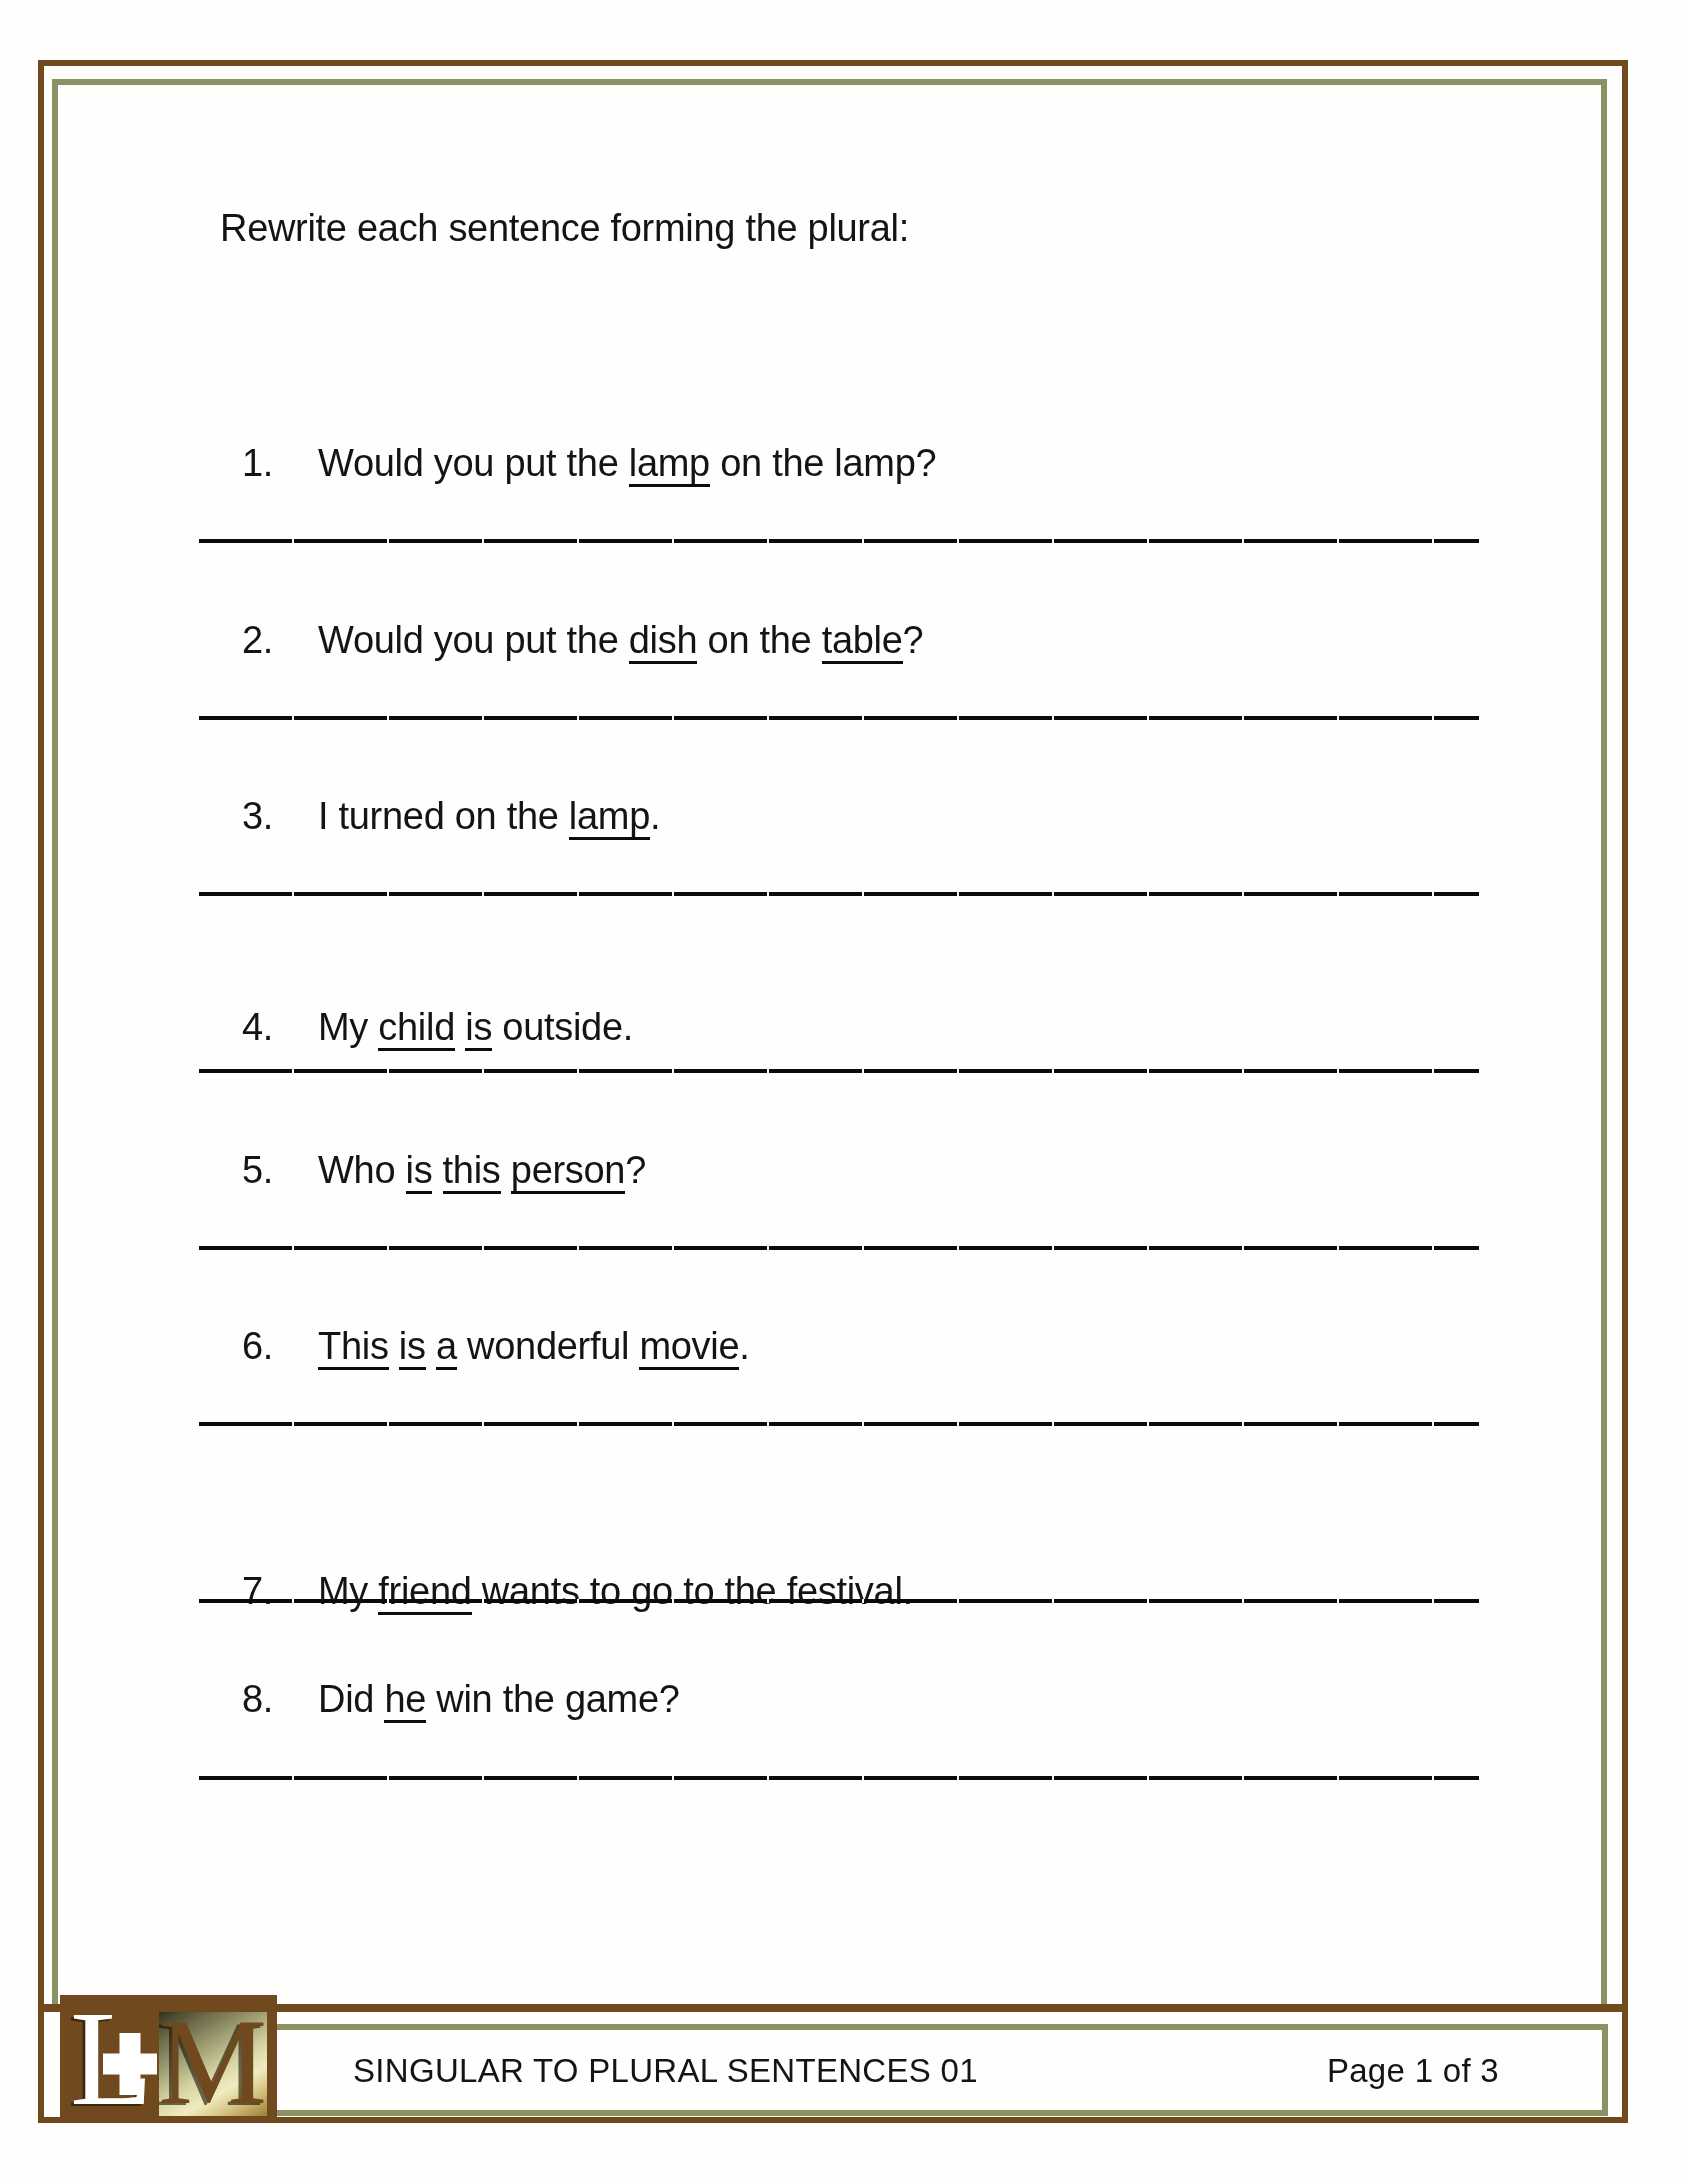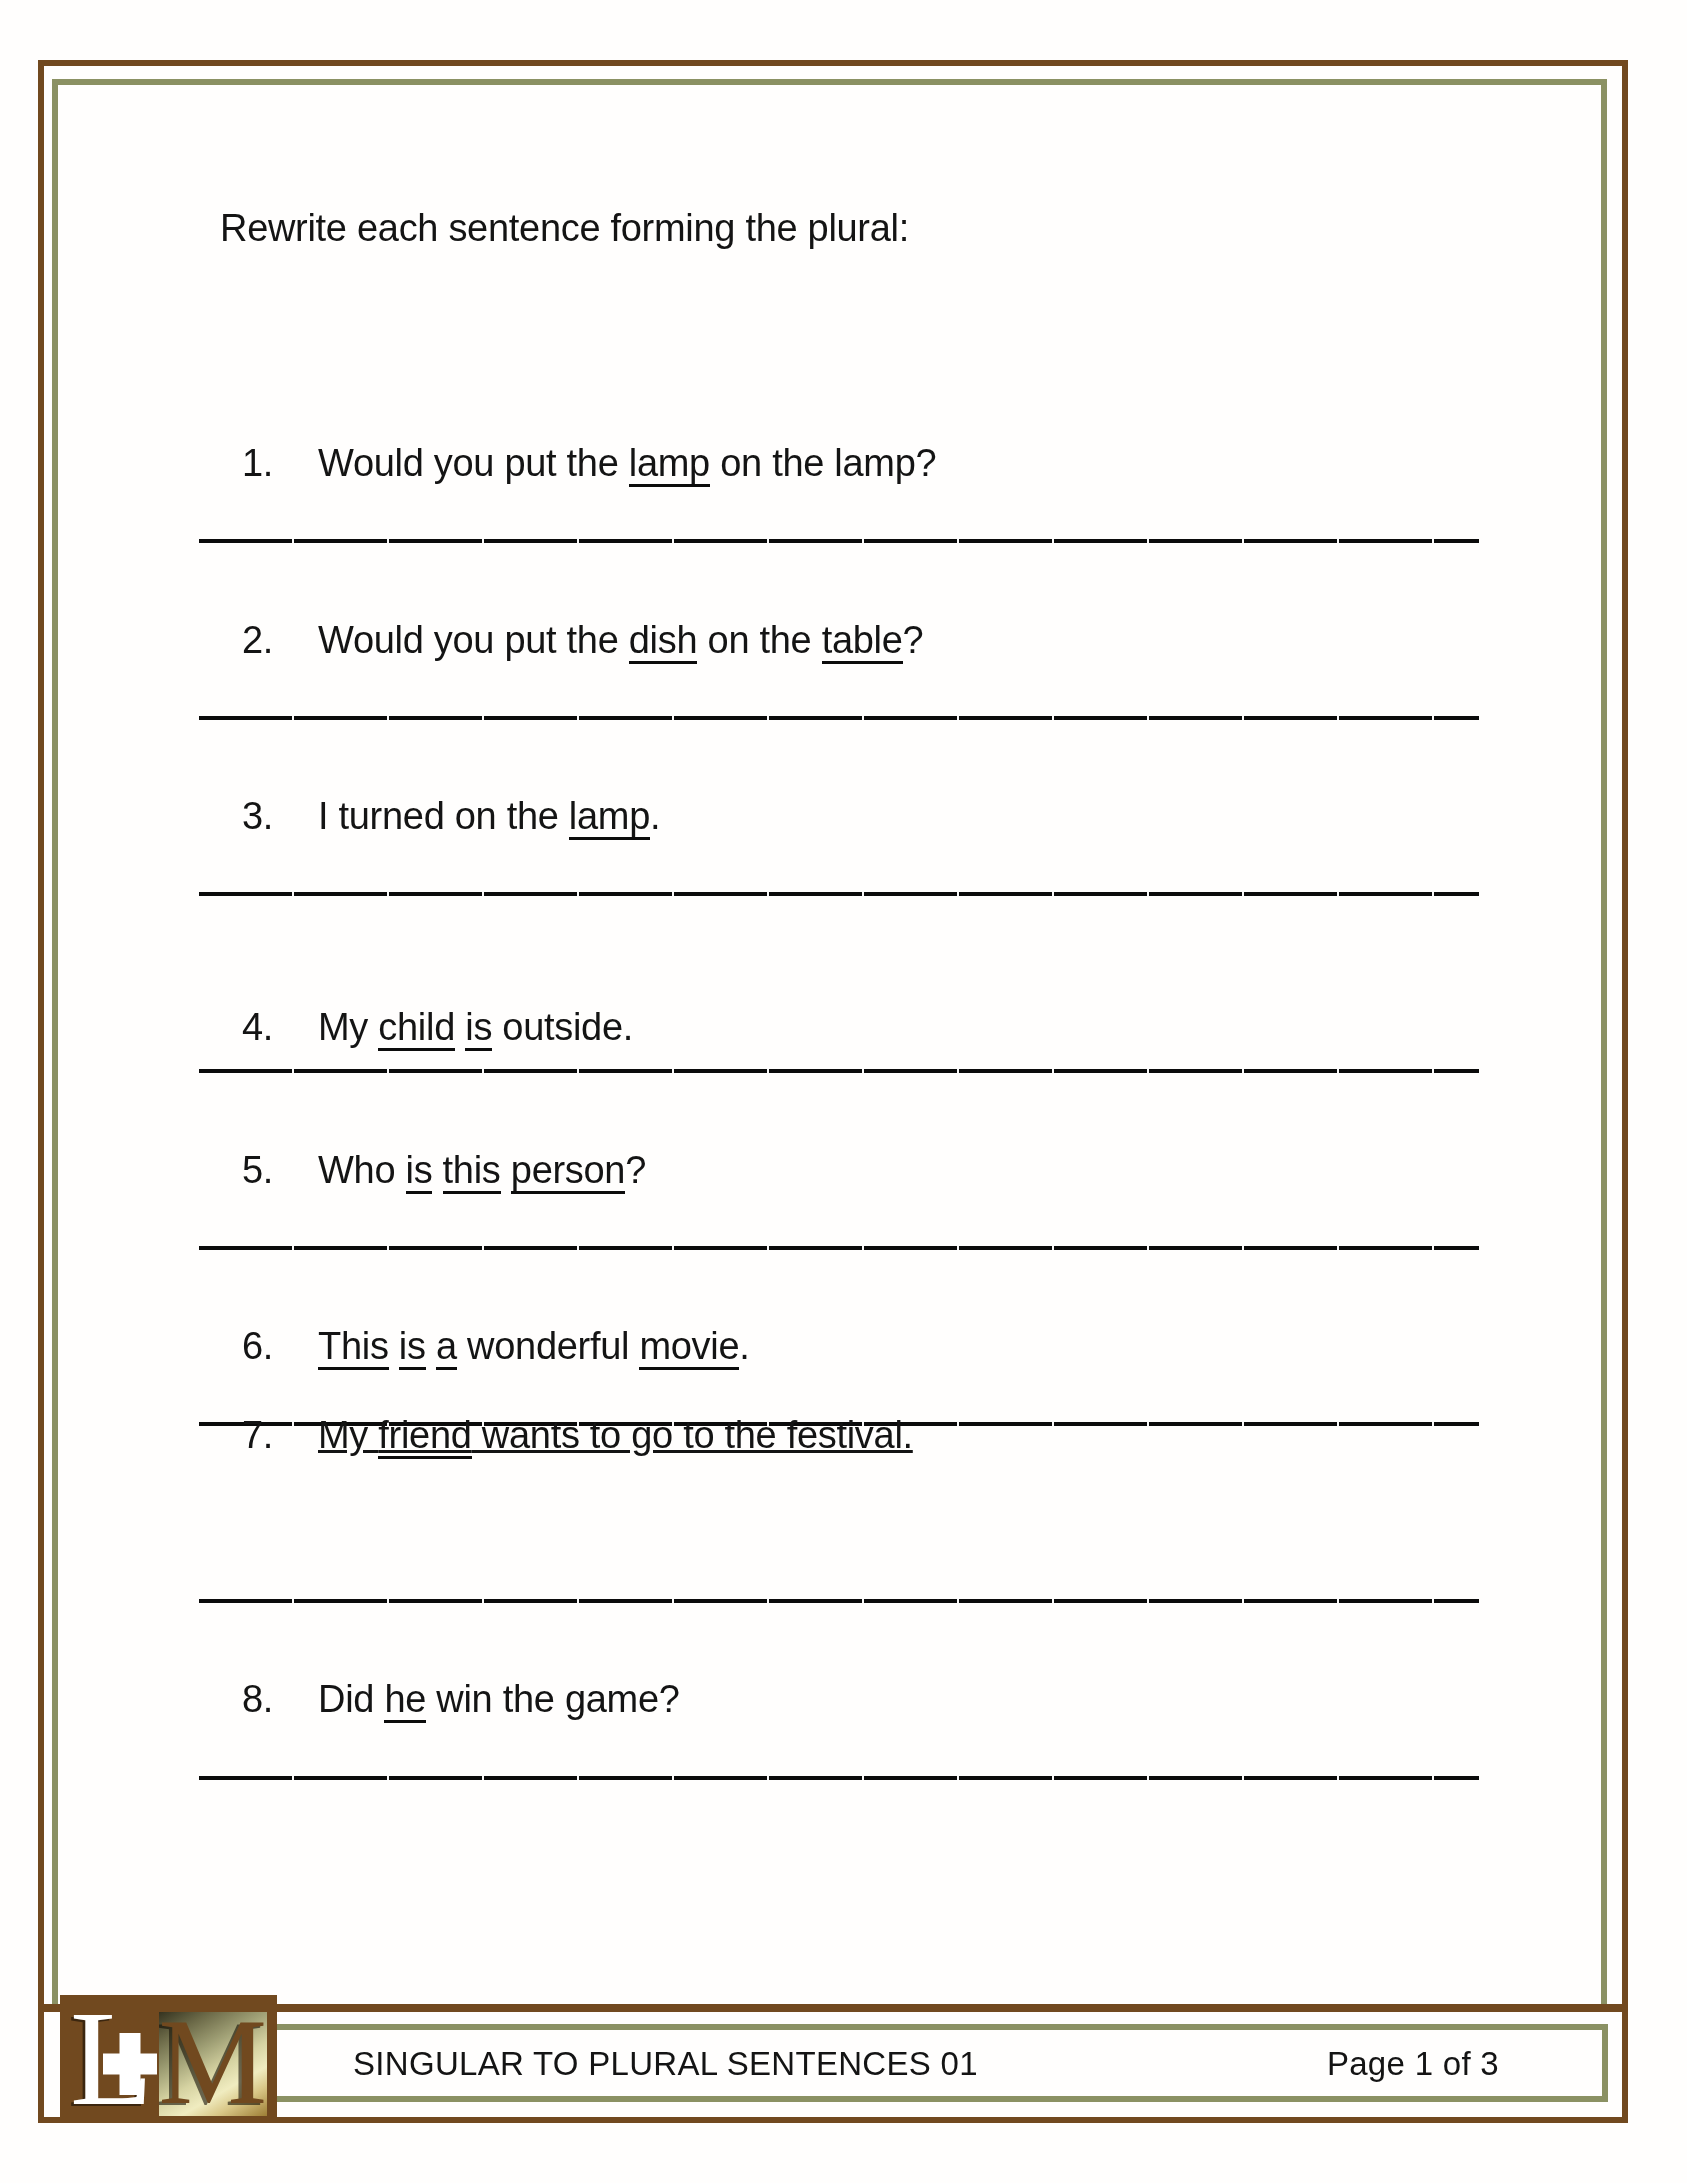--- a/index.html
+++ b/index.html
@@ -36,21 +36,21 @@
   .answer-line{
     position:absolute;left:199px;width:1280px;height:4px;
     background:repeating-linear-gradient(90deg,#0b0b0b 0 93px,#fbfbfb 93px 95px);
   }
   
   .footer-band{
     position:absolute;left:44px;top:2004px;width:1578px;height:8px;
     background:var(--brown);
   }
   .footer-bar{
-    position:absolute;left:66px;top:2024px;width:1542px;height:78px;
+    position:absolute;left:66px;top:2024px;width:1542px;height:92px;
     border:6.6px solid var(--olive);background:#fffefd;box-sizing:border-box;
     display:flex;align-items:center;justify-content:space-between;
     padding:0 103px 0 281px;
   }
   .footer-title,.page-num{font-size:33px;line-height:1;letter-spacing:0.3px;white-space:nowrap;}
   
   .logo{
     position:absolute;left:60px;top:1995px;width:217px;height:128px;
     background:var(--brown);
   }
@@ -102,21 +102,21 @@
       <div class="doc-text item" style="top: 621px;"><span class="num">2.</span><span><span>Would you put the </span><span class="u">dish</span><span> on the </span><span class="u">table</span><span>?</span></span></div>
       <div class="answer-line" style="top: 716px;"></div>
       <div class="doc-text item" style="top: 797px;"><span class="num">3.</span><span><span>I turned on the </span><span class="u">lamp</span><span>.</span></span></div>
       <div class="answer-line" style="top: 892px;"></div>
       <div class="doc-text item" style="top: 1008px;"><span class="num">4.</span><span><span>My </span><span class="u">child</span><span> </span><span class="u">is</span><span> outside.</span></span></div>
       <div class="answer-line" style="top: 1069px;"></div>
       <div class="doc-text item" style="top: 1151px;"><span class="num">5.</span><span><span>Who </span><span class="u">is</span><span> </span><span class="u">this</span><span> </span><span class="u">person</span><span>?</span></span></div>
       <div class="answer-line" style="top: 1246px;"></div>
       <div class="doc-text item" style="top: 1327px;"><span class="num">6.</span><span><span class="u">This</span><span> </span><span class="u">is</span><span> </span><span class="u">a</span><span> wonderful </span><span class="u">movie</span><span>.</span></span></div>
       <div class="answer-line" style="top: 1422px;"></div>
-      <div class="doc-text item" style="top: 1416px; text-decoration: underline;"><span class="num">7.</span><span><span>My </span><span class="u">friend</span><span> wants to go to the festival.</span></span></div>
+      <div class="doc-text item" style="top: 1572px;"><span class="num">7.</span><span><span>My </span><span class="u">friend</span><span> wants to go to the festival.</span></span></div>
       <div class="answer-line" style="top: 1599px;"></div>
       <div class="doc-text item" style="top: 1680px;"><span class="num">8.</span><span><span>Did </span><span class="u">he</span><span> win the game?</span></span></div>
       <div class="answer-line" style="top: 1776px;"></div>
     </div>
 
   <div class="footer-band"></div>
 
   <div class="footer-bar">
     <span class="footer-title">SINGULAR TO PLURAL SENTENCES 01</span>
     <span class="page-num">Page 1 of 3</span>

